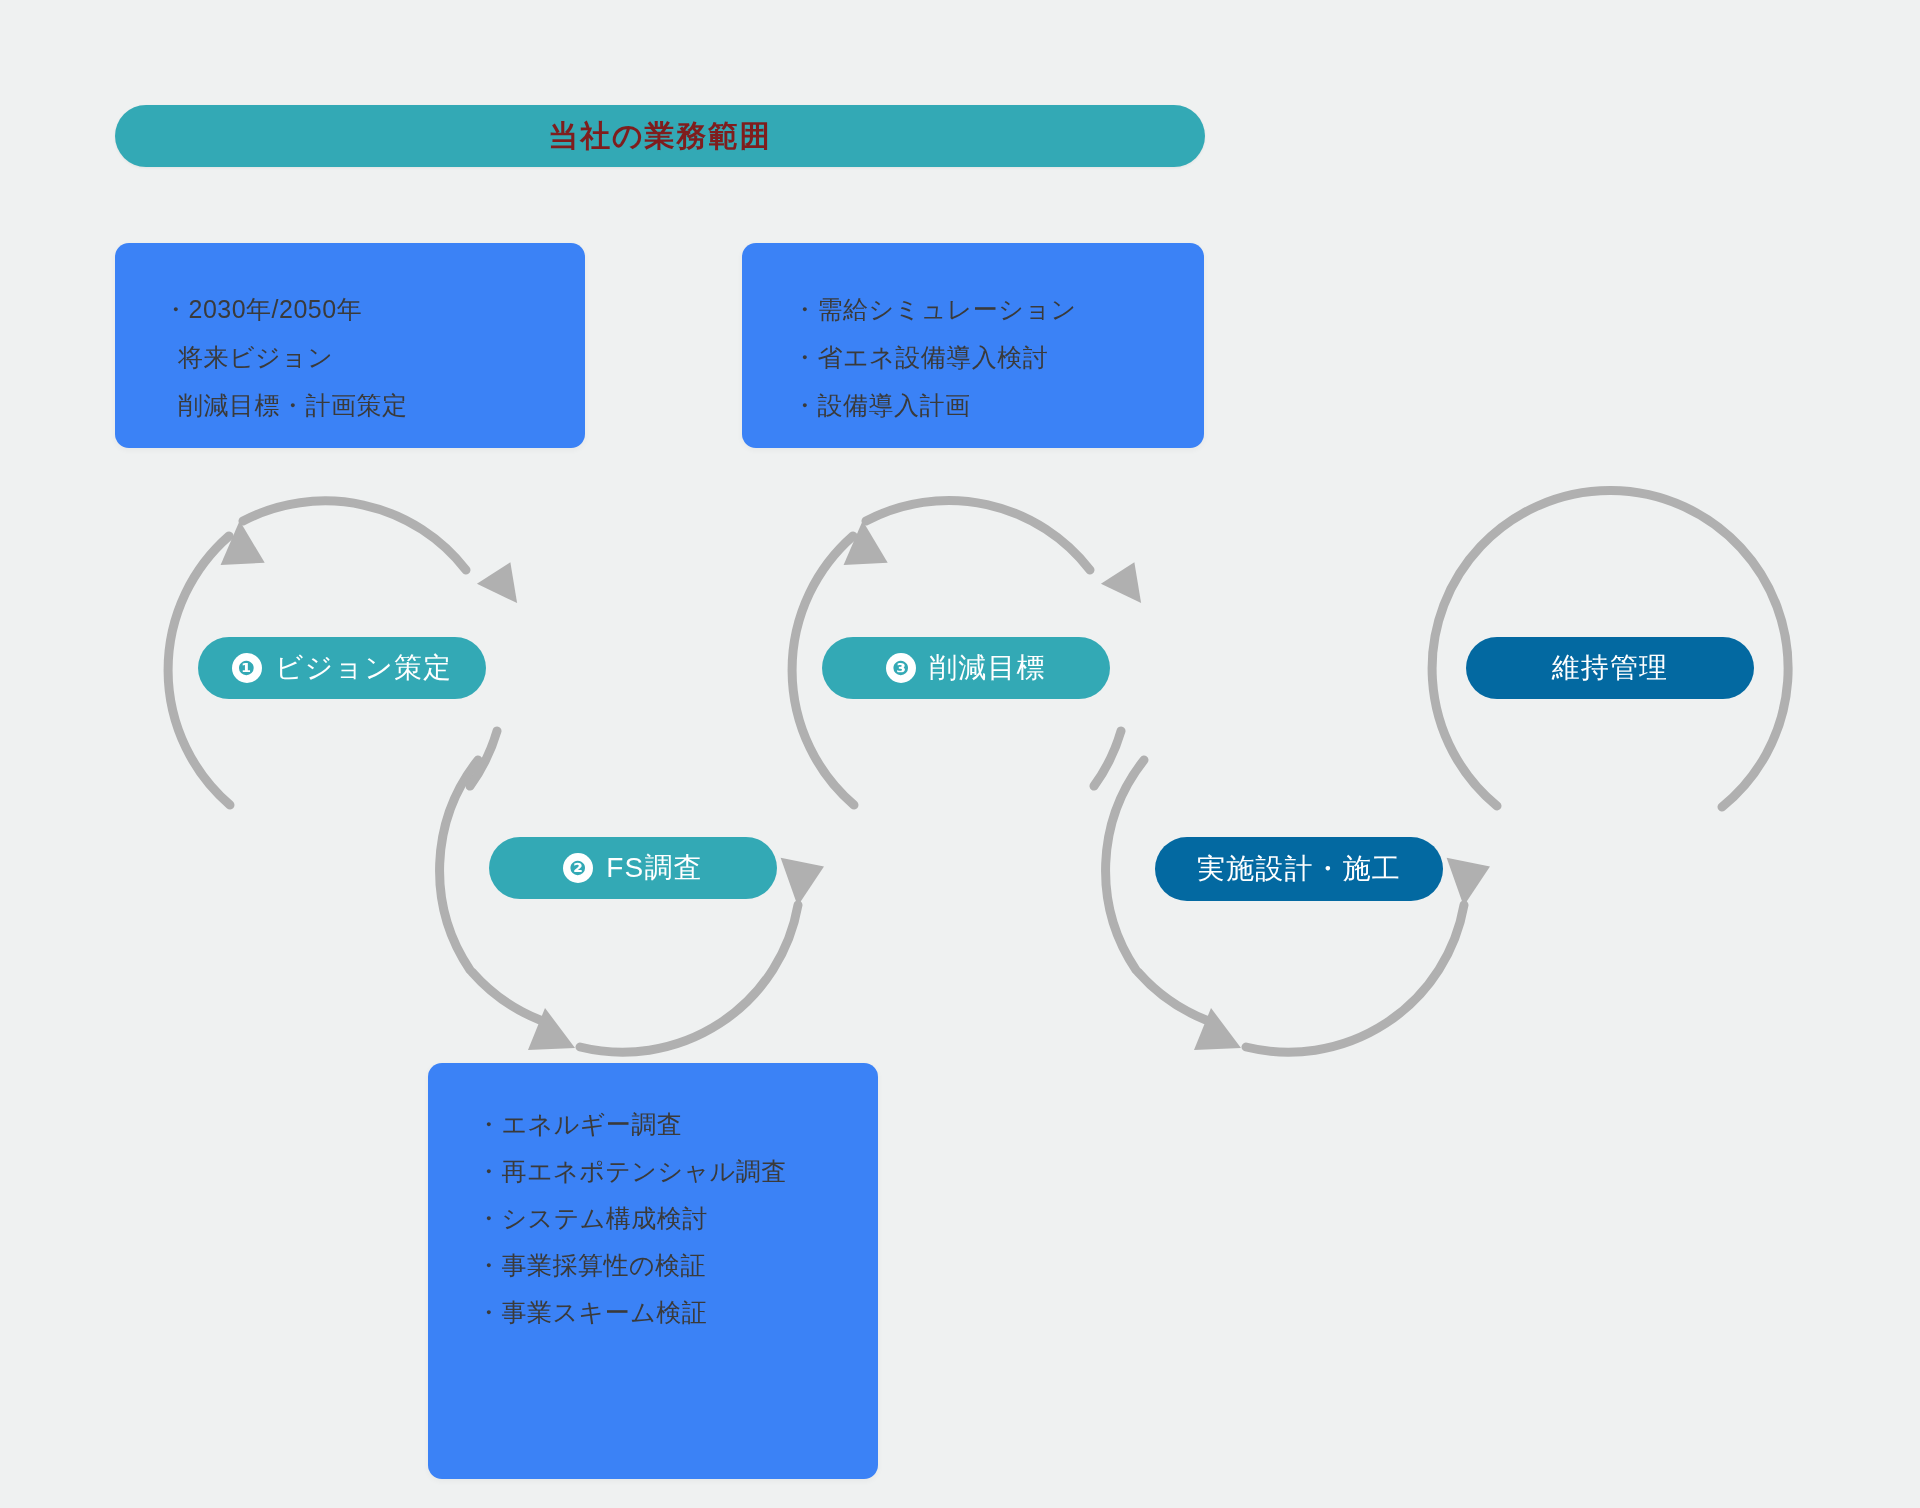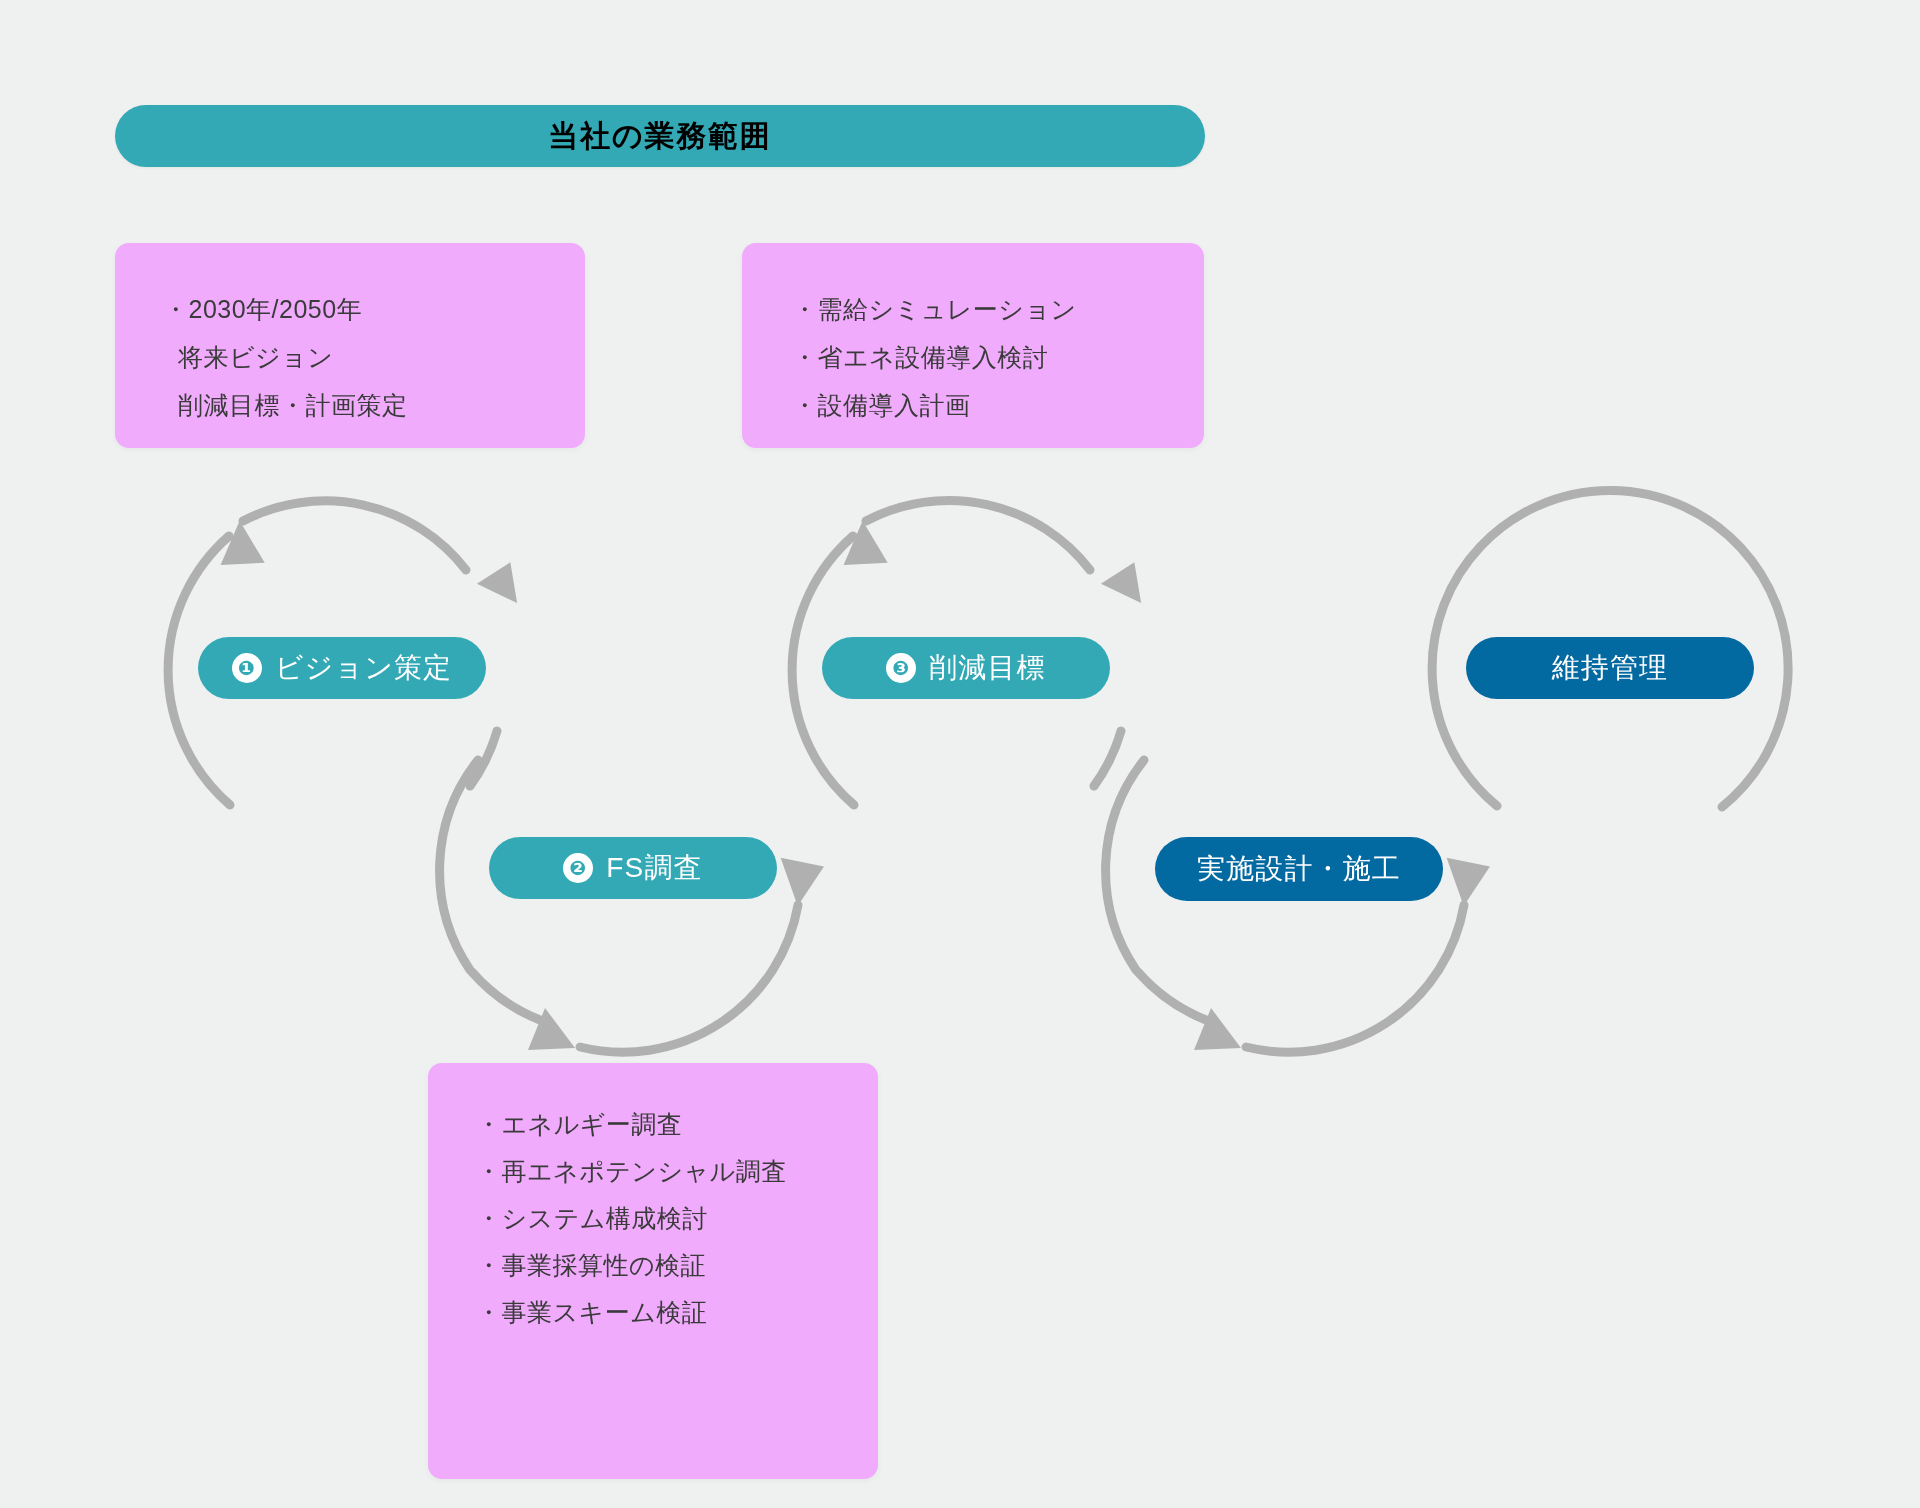--- a/index.html
+++ b/index.html
@@ -29,30 +29,30 @@
     width: 1090px;
     height: 62px;
     background: #33a9b5;
     border-radius: 31px;
     display: flex;
     align-items: center;
     justify-content: center;
     box-shadow: 0 1px 3px rgba(0,0,0,0.06);
   }
   .banner-title {
-    color: #000000;
+    color: #7f1d1d;
     font-size: 30px;
     font-weight: bold;
     letter-spacing: 0.06em;
   }
 
   
   .card {
     position: absolute;
-    background: #f0abfc;
+    background: #3b82f6;
     border-radius: 14px;
     box-shadow: 0 2px 6px rgba(0,0,0,0.045);
     box-sizing: border-box;
   }
   .card-lines {
     display: flex;
     flex-direction: column;
   }
   .card-line {
     font-size: 25px;

